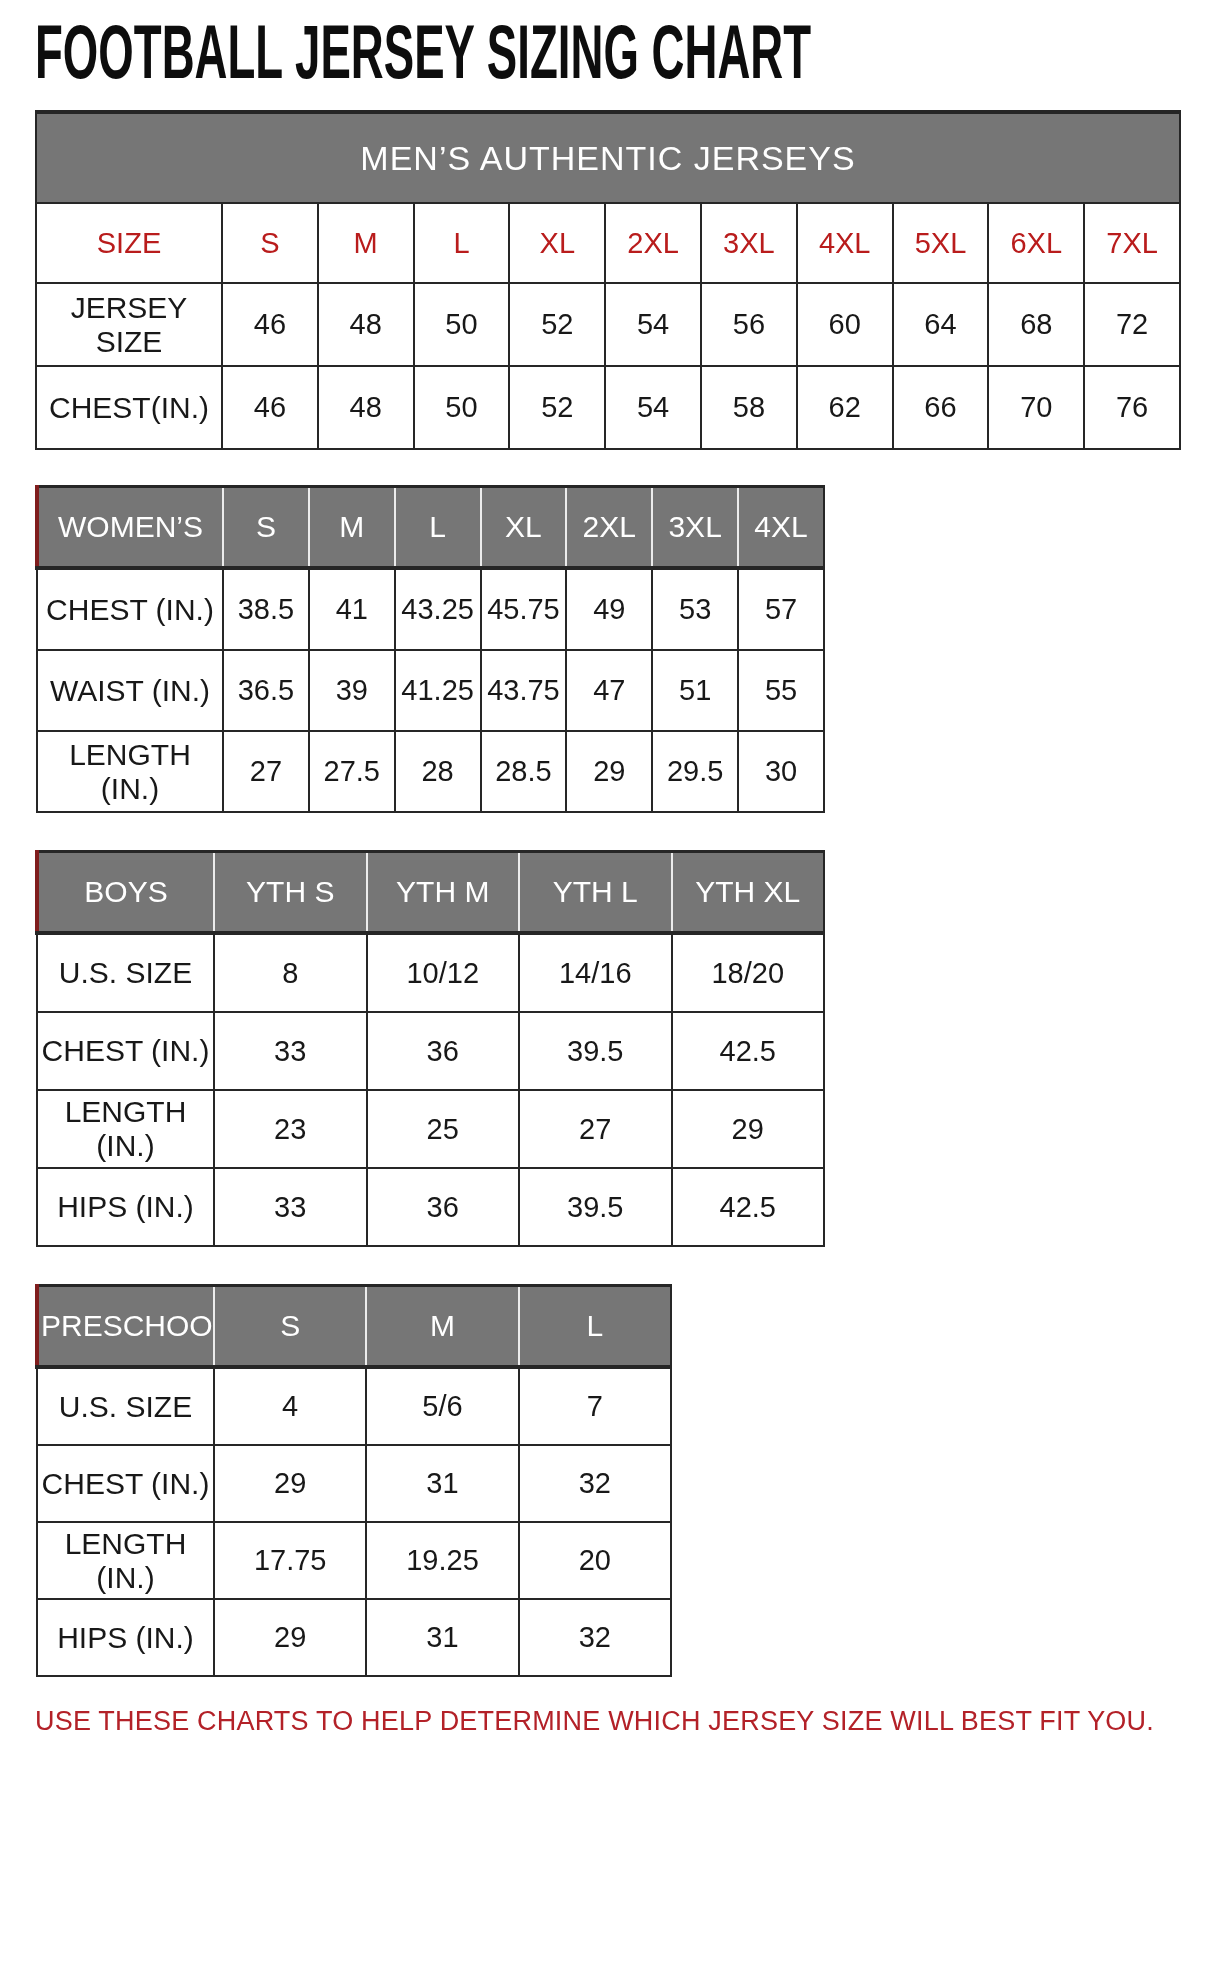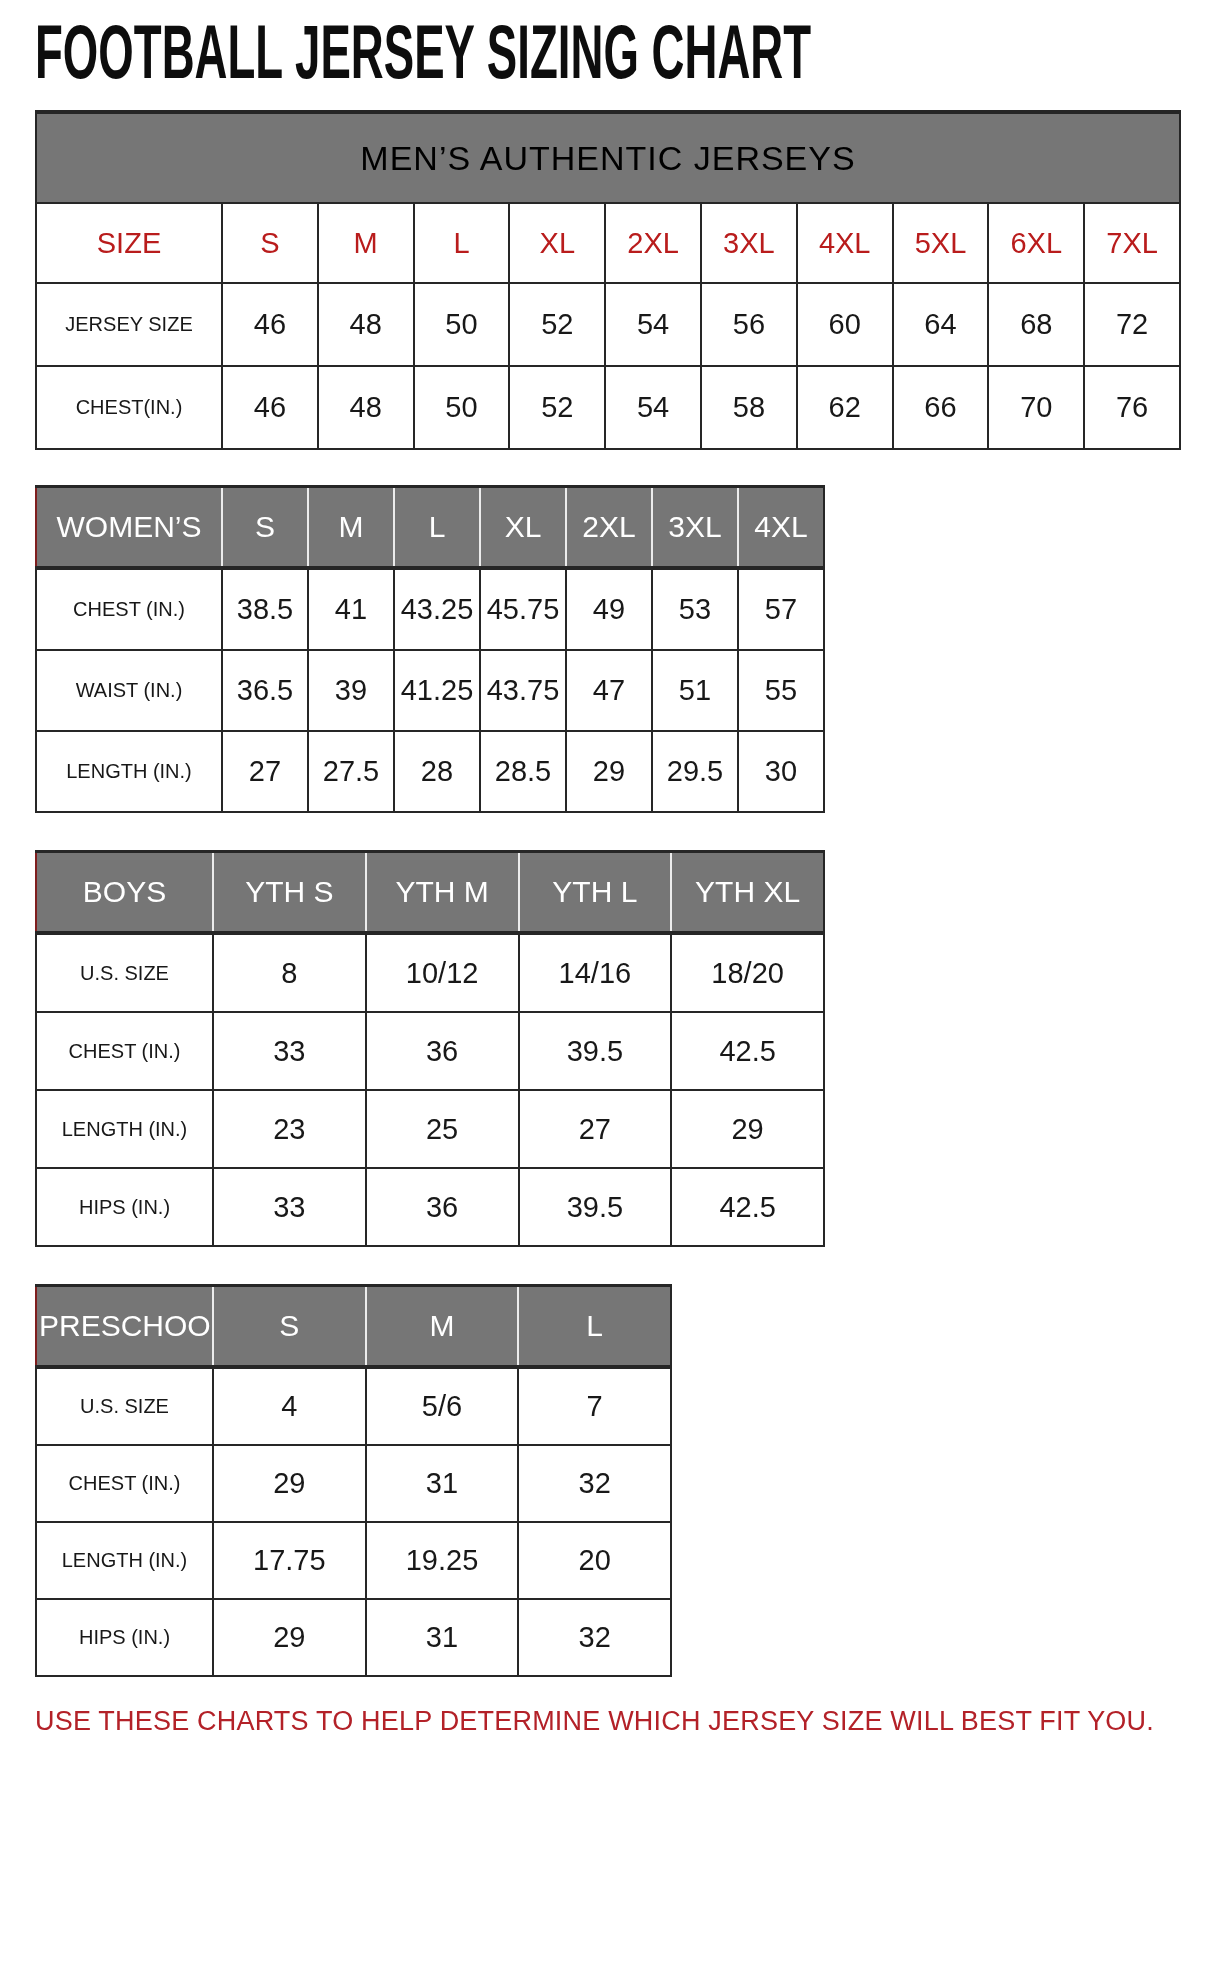--- a/index.html
+++ b/index.html
@@ -60,47 +60,47 @@
     color: #181818;
   }
   .sizing th, .sizing td {
     border: 2px solid #262626;
     font-weight: normal;
     font-size: 29px;
     padding: 0 2px;
     overflow: hidden;
   }
   .sizing td { height: 80px; }
-  .sizing th.row-label { font-size: 20px; }
+  .sizing th.row-label { font-size: 30px; }
 
   
   .sizing th.banner {
     background: #767676;
-    color: #000000;
+    color: #ffffff;
     font-size: 34px;
     height: 88px;
     letter-spacing: 1px;
     border: 2px solid #262626;
     border-top: 4px solid #262626;
   }
   
   tr.plain-header th { height: 78px; background: #ffffff; color: #b91c1c; }
 
   
   tr.gray-header th {
     background: #767676;
     color: #ffffff;
     font-size: 30px;
     height: 78px;
     border-top: 3px solid #262626;
     border-bottom: 4px solid #262626;
     border-left: 2px solid #ececec;
     border-right: 2px solid #ececec;
   }
-  tr.gray-header th:first-child { border-left: 2px solid #7f1d1d; }
+  tr.gray-header th:first-child { border-left: 4px solid #7f1d1d; }
   tr.gray-header th:last-child  { border-right: 2px solid #262626; }
 
   
   table.mens      { width: 1146px; margin-top: 20px; }
   table.womens    { width: 790px;  margin-top: 35px; }
   table.boys      { width: 790px;  margin-top: 37px; padding-left: 32px; }
   table.preschool { width: 637px;  margin-top: 37px; }
 
   table.mens      col:first-child { width: 186px; }
   table.womens    col:first-child { width: 186px; }

